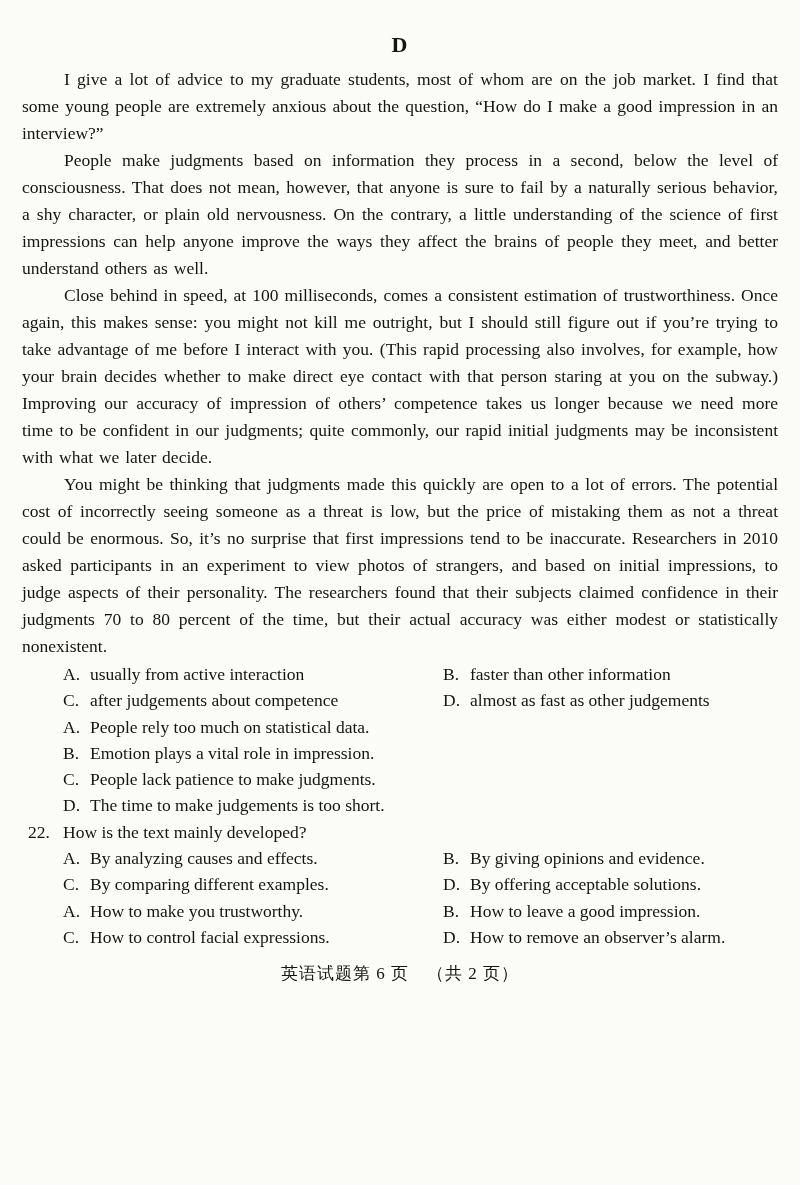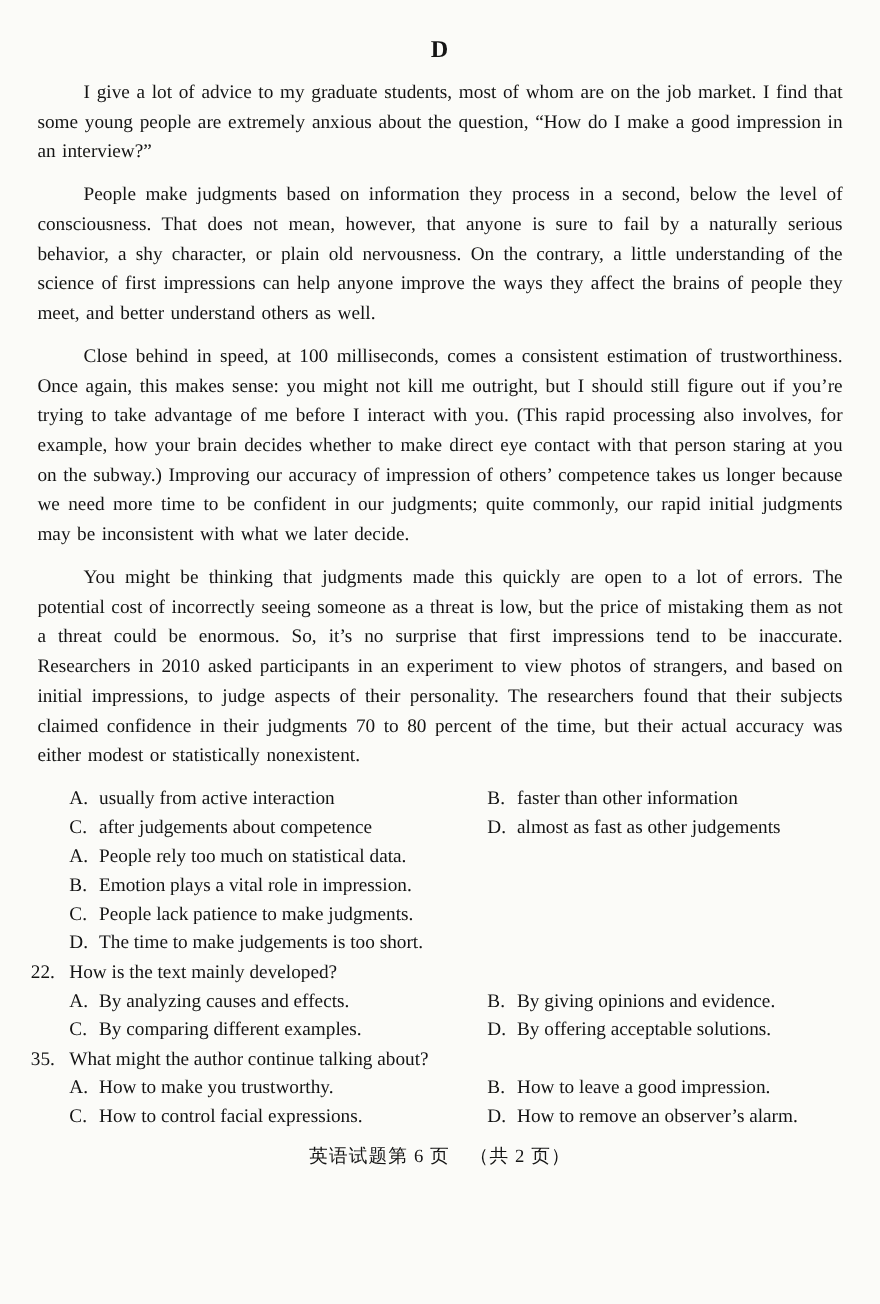--- a/index.html
+++ b/index.html
@@ -15,21 +15,21 @@
 
   .section-title {
     text-align: center;
     font-size: 22px;
     font-weight: 700;
     margin: 0 0 8px 0;
     letter-spacing: 1px;
   }
 
   .para {
-    margin: 12px;
+    margin: 0;
     text-indent: 2.4em;
     text-align: justify;
     font-size: 17.5px;
     line-height: 27px;
     word-spacing: 1.5px;
   }
 
   .question { font-size: 17.5px; line-height: 26px; margin-top: 1px; }
   .q-stem { display: flex; align-items: baseline; }
   .q-num  { flex: 0 0 35px; margin-left: 6px; }
@@ -124,24 +124,20 @@
         <span class="opt-text">By comparing different examples.</span>
       </div>
       <div class="option">
         <span class="opt-label">D.</span>
         <span class="opt-text">By offering acceptable solutions.</span>
       </div>
     </div>
   </div>
 
   <div class="question">
-    <div class="q-stem">
-      <span class="q-num">35.</span>
-      <span class="q-text">What might the author continue talking about?</span>
-    </div>
     <div class="options two-col">
       <div class="option">
         <span class="opt-label">A.</span>
         <span class="opt-text">How to make you trustworthy.</span>
       </div>
       <div class="option">
         <span class="opt-label">B.</span>
         <span class="opt-text">How to leave a good impression.</span>
       </div>
       <div class="option">

